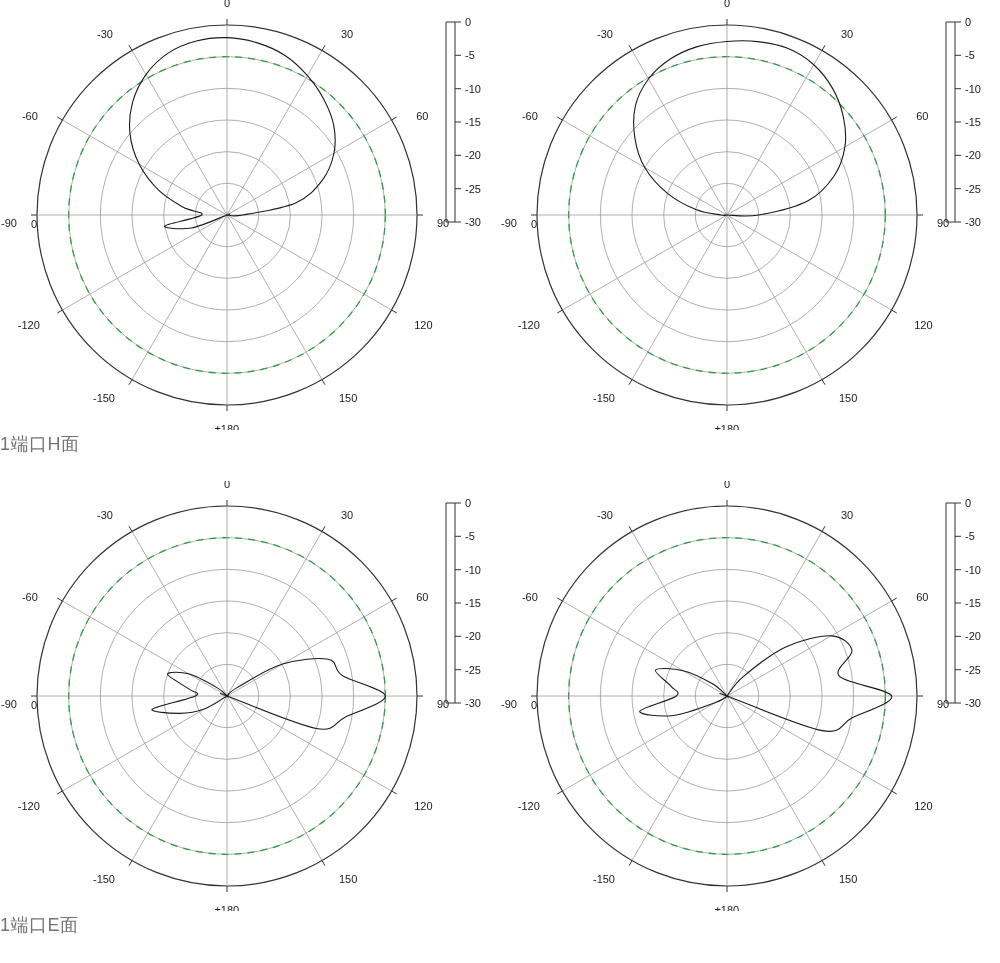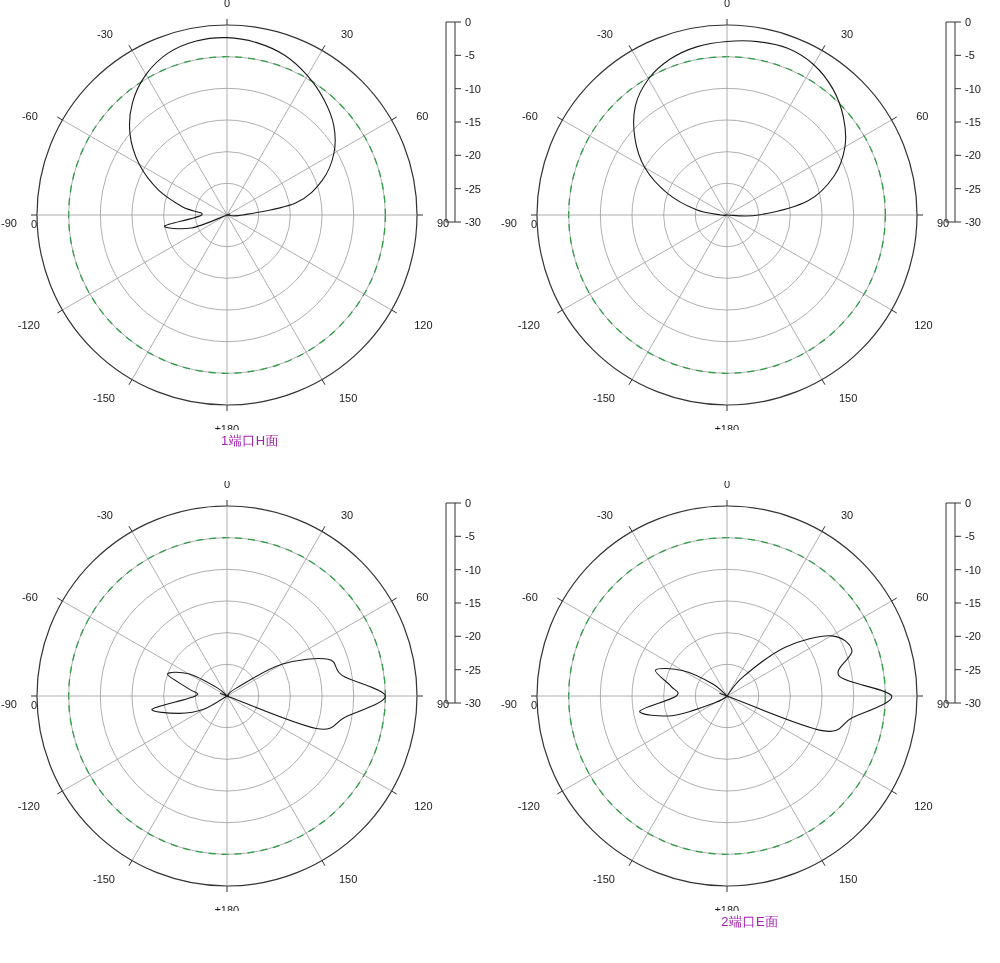--- a/index.html
+++ b/index.html
@@ -34,23 +34,23 @@
     left: 0;
     top: 0;
     width: 500px;
     height: 430px;
   }
   .caption {
     position: absolute;
     left: 0;
     top: 432px;
     width: 500px;
-    text-align: center;
-    font-size: 13px;
-    color: #a21caf;
+    text-align: left;
+    font-size: 18px;
+    color: #737373;
     letter-spacing: 0.5px;
   }
   svg { display: block; }
   .grid-circle {
     stroke: #9a9a9a;
     stroke-width: 0.8;
     fill: none;
   }
   .outer-circle {
     stroke: #333333;
@@ -305,20 +305,21 @@
           <line x1="455" y1="122.0" x2="461" y2="122.0" class="cb-tick"></line>
           <text x="465" y="126.0" class="cb-label" text-anchor="start">-15</text>
           <line x1="455" y1="155.3" x2="461" y2="155.3" class="cb-tick"></line>
           <text x="465" y="159.3" class="cb-label" text-anchor="start">-20</text>
           <line x1="455" y1="188.7" x2="461" y2="188.7" class="cb-tick"></line>
           <text x="465" y="192.7" class="cb-label" text-anchor="start">-25</text>
           <line x1="455" y1="222.0" x2="461" y2="222.0" class="cb-tick"></line>
           <text x="465" y="226.0" class="cb-label" text-anchor="start">-30</text>
         </svg>
     </div>
+    <div class="caption">1端口E面</div>
   </div>
 
   <div class="panel panel-3">
     <div class="plot-area">
       <svg width="500" height="430" viewBox="0 0 500 430">
           <circle cx="227" cy="215" r="158.33" class="grid-circle"></circle>
           <circle cx="227" cy="215" r="126.67" class="grid-circle"></circle>
           <circle cx="227" cy="215" r="95.00" class="grid-circle"></circle>
           <circle cx="227" cy="215" r="63.33" class="grid-circle"></circle>
           <circle cx="227" cy="215" r="31.67" class="grid-circle"></circle>
@@ -375,16 +376,15 @@
           <line x1="455" y1="122.0" x2="461" y2="122.0" class="cb-tick"></line>
           <text x="465" y="126.0" class="cb-label" text-anchor="start">-15</text>
           <line x1="455" y1="155.3" x2="461" y2="155.3" class="cb-tick"></line>
           <text x="465" y="159.3" class="cb-label" text-anchor="start">-20</text>
           <line x1="455" y1="188.7" x2="461" y2="188.7" class="cb-tick"></line>
           <text x="465" y="192.7" class="cb-label" text-anchor="start">-25</text>
           <line x1="455" y1="222.0" x2="461" y2="222.0" class="cb-tick"></line>
           <text x="465" y="226.0" class="cb-label" text-anchor="start">-30</text>
         </svg>
     </div>
-    <div class="caption">2端口E面</div>
   </div>
 
 </div>
 
 </body></html>

